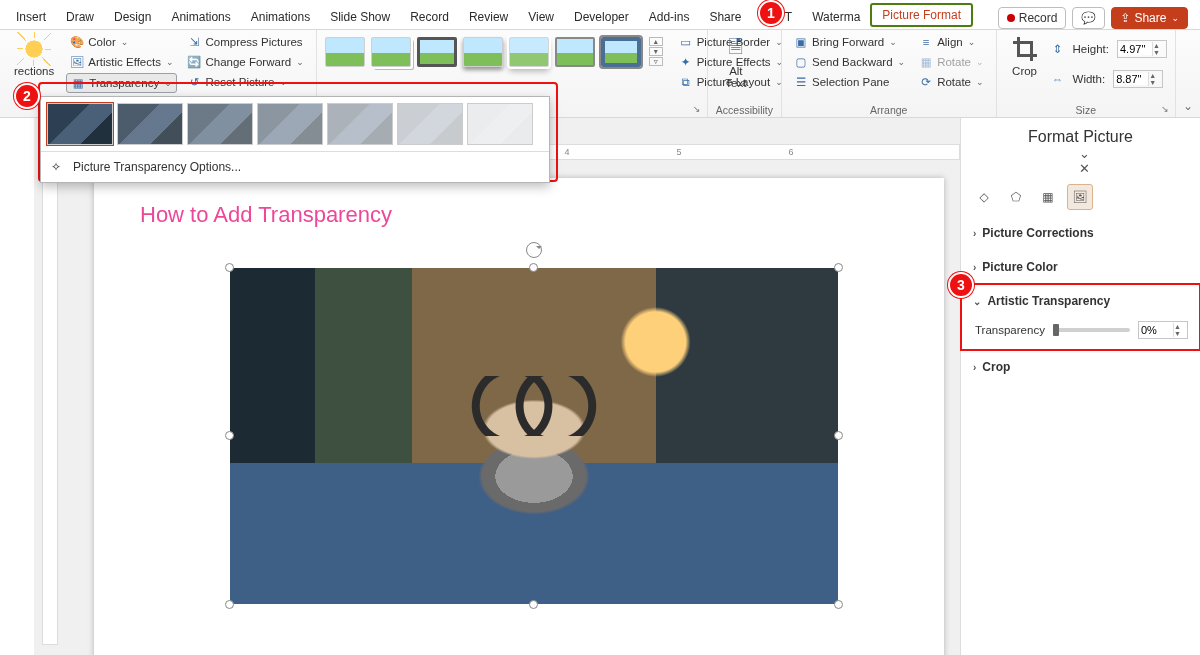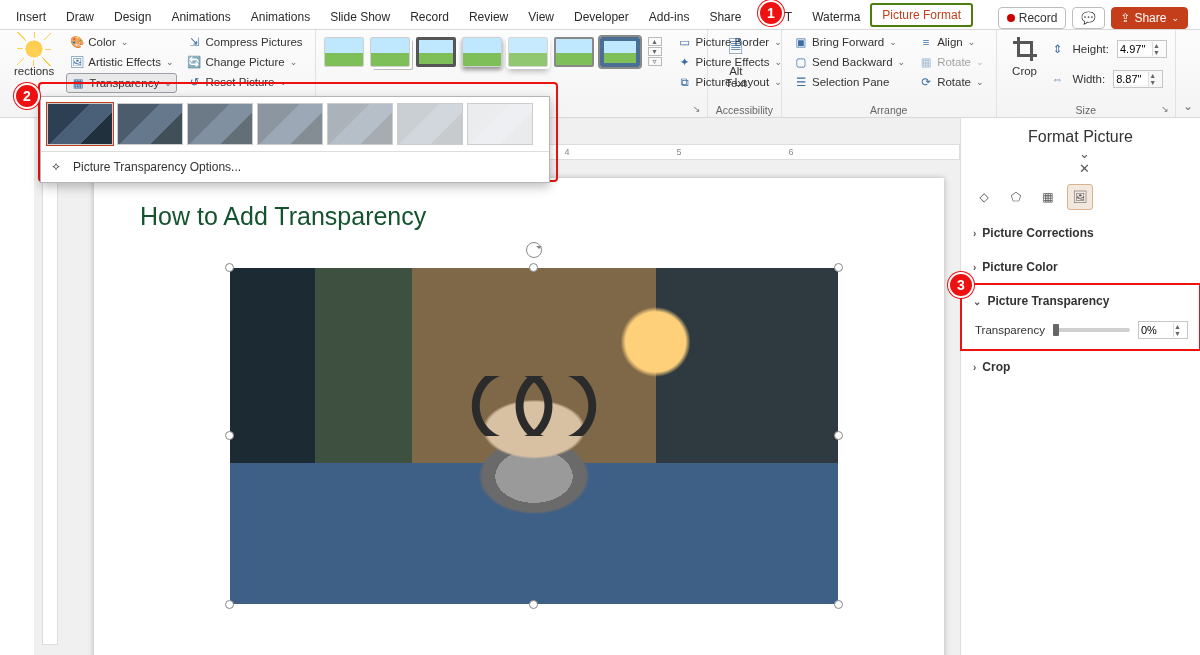--- a/index.html
+++ b/index.html
@@ -75,21 +75,21 @@
 
   
   .workspace { position:absolute; left:34px; right:240px; top:118px; bottom:0; background:#f0f0f0; }
   .hruler { position:absolute; left:28px; right:0; top:26px; height:16px; background:#fff; border:1px solid #ddd; font-size:9px; color:#888; display:flex; align-items:center; }
   .hruler span { flex:1; text-align:center; }
   .vruler { position:absolute; left:8px; top:44px; bottom:10px; width:16px; background:#fff; border:1px solid #ddd; }
   .slide {
     position:absolute; left:60px; top:60px; width:850px; height:560px;
     background:#fff; box-shadow:0 0 6px rgba(0,0,0,.25);
   }
-  .slide h1 { margin:24px 0 10px 46px; font-size:25px; font-weight:500; color:#14532d; }
+  .slide h1 { margin:24px 0 10px 46px; font-size:22px; font-weight:500; color:#ec4899; }
   .picwrap { position:absolute; left:136px; top:90px; width:608px; height:336px; }
   .pic {
     width:100%; height:100%;
     background:
       radial-gradient(circle at 70% 22%, #ffd07a 0 6%, transparent 7%),
       radial-gradient(ellipse at 50% 48%, #d8c0a2 0 11%, transparent 12%),
       radial-gradient(ellipse at 50% 62%, #9a9a9a 0 9%, #6a6a6a 9% 12%, transparent 13%),
       linear-gradient(180deg, transparent 58%, #3e5f86 58% 100%),
       linear-gradient(90deg, #1b2a33 0 14%, #3e5141 14% 30%, #7f6848 30% 70%, #2e3a40 70% 100%);
     position:relative;
@@ -212,21 +212,21 @@
             <span class="caret">⌄</span>
           </div>
         </div>
         <div class="vstack">
           <div class="rbtn">
             <span class="ricon">⇲</span>
             <span>Compress Pictures</span>
           </div>
           <div class="rbtn">
             <span class="ricon">🔄</span>
-            <span>Change Picture</span>
+            <span>Change Forward</span>
             <span class="caret">⌄</span>
           </div>
           <div class="rbtn">
             <span class="ricon">↺</span>
             <span>Reset Picture</span>
             <span class="caret">⌄</span>
           </div>
         </div>
       </div>
       <div class="grp-label">&nbsp;</div>
@@ -433,21 +433,21 @@
     </div>
     <div class="pane-sec">
       <div class="hd">
         <span class="chev">›</span>
         <span>Picture Color</span>
       </div>
     </div>
     <div class="pane-sec open boxed">
       <div class="hd">
         <span class="chev">⌄</span>
-        <span>Picture Transparency</span>
+        <span>Artistic Transparency</span>
       </div>
       <div class="body">
         <div class="row">
           <span>Transparency</span>
           <div class="slider">
               <div class="knob"></div>
             </div>
           <div class="spin">
             <input value="0%" style="">
               <div class="ar">

